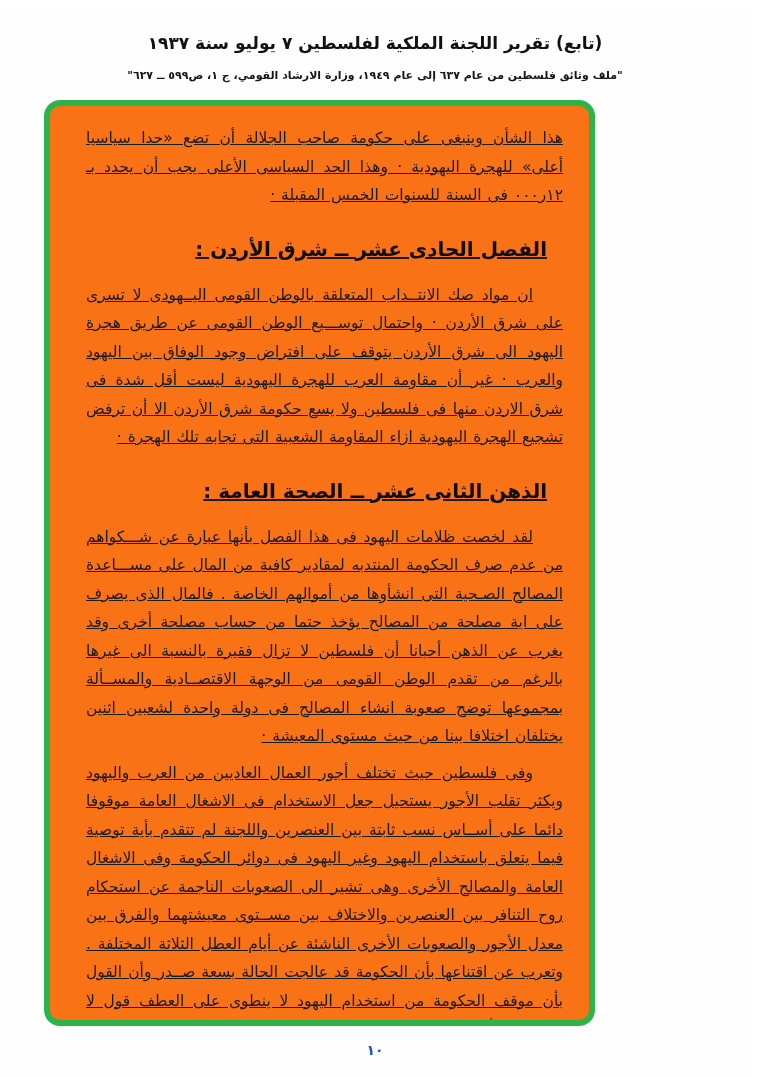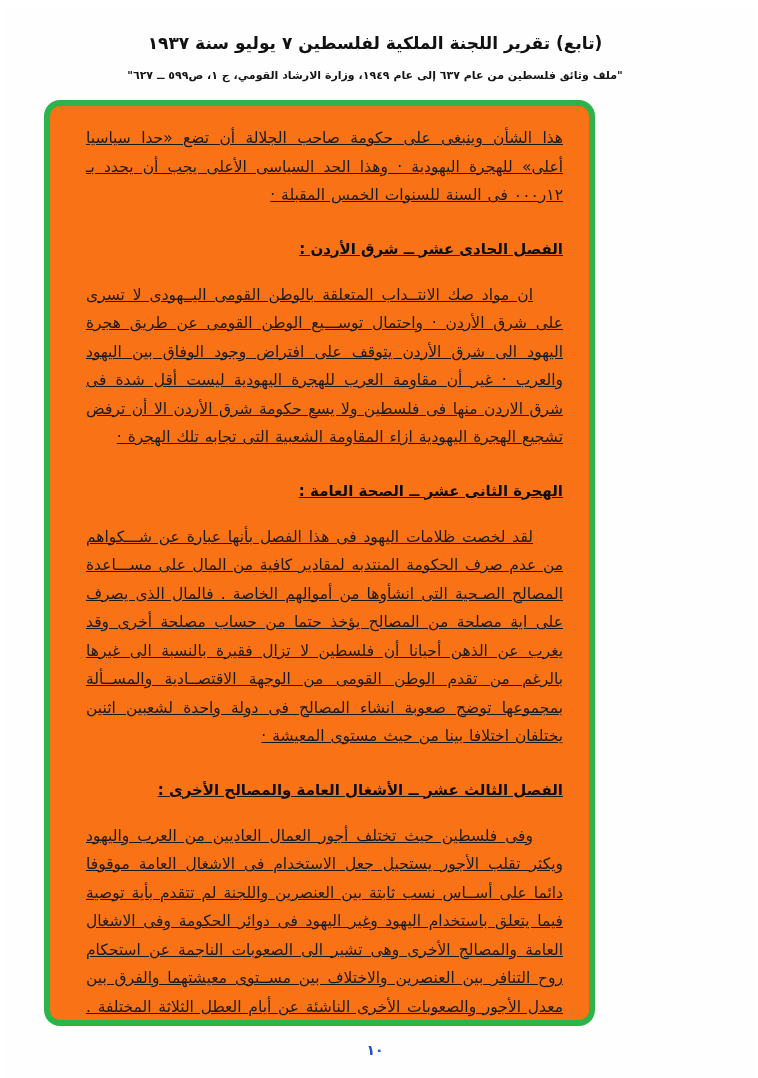--- a/index.html
+++ b/index.html
@@ -65,24 +65,24 @@
     text-align: justify;
     color: #1b1b1b;
     word-spacing: 1px;
   }
 
   .para.indent {
     text-indent: 30px;
   }
 
   .chapter-heading {
-    font-size: 15px;
+    font-size: 20px;
     font-weight: bold;
     color: #0e0e0e;
-    margin: 19px 0 12px 0;
+    margin: 19px 16px 12px 0;
     line-height: 24px;
   }
 
   .para + .para {
   }
 
   .page-number {
     position: absolute;
     bottom: 24px;
     left: 0;
@@ -104,25 +104,24 @@
   </div>
 
   <div class="content-frame">
 
     <p class="para">هذا الشأن وينبغى على حكومة صاحب الجلالة أن تضع «حدا سياسيا أعلى» للهجرة اليهودية · وهذا الحد السياسى الأعلى يجب أن يحدد بـ ١٢ر٠٠٠ فى السنة للسنوات الخمس المقبلة ·</p>
 
     <h2 class="chapter-heading">الفصل الحادى عشر ــ شرق الأردن :</h2>
 
     <p class="para indent">ان مواد صك الانتــداب المتعلقة بالوطن القومى اليــهودى لا تسرى على شرق الأردن · واحتمال توســـيع الوطن القومى عن طريق هجرة اليهود الى شرق الأردن يتوقف على افتراض وجود الوفاق بين اليهود والعرب · غير أن مقاومة العرب للهجرة اليهودية ليست أقل شدة فى شرق الاردن منها فى فلسطين ولا يسع حكومة شرق الأردن الا أن ترفض تشجيع الهجرة اليهودية ازاء المقاومة الشعبية التى تجابه تلك الهجرة ·</p>
 
-    <h2 class="chapter-heading">الهجرة الثانى عشر ــ الصحة العامة :</h2>
+    <h2 class="chapter-heading">الذهن الثانى عشر ــ الصحة العامة :</h2>
 
     <p class="para indent">لقد لخصت ظلامات اليهود فى هذا الفصل بأنها عبارة عن شـــكواهم من عدم صرف الحكومة المنتدبه لمقادير كافية من المال على مســـاعدة المصالح الصـحية التى انشأوها من أموالهم الخاصة . فالمال الذى يصرف على اية مصلحة من المصالح يؤخذ حتما من حساب مصلحة أخرى وقد يغرب عن الذهن أحيانا أن فلسطين لا تزال فقيرة بالنسبة الى غيرها بالرغم من تقدم الوطن القومى من الوجهة الاقتصــادية والمســألة بمجموعها توضح صعوبة انشاء المصالح فى دولة واحدة لشعبين اثنين يختلفان اختلافا بينا من حيث مستوى المعيشة ·</p>
 
-    <h2 class="chapter-heading">الفصل الثالث عشر ــ الأشغال العامة والمصالح الأخرى :</h2>
 
 
     <p class="para indent">وفى فلسطين حيث تختلف أجور العمال العاديين من العرب واليهود ويكثر تقلب الأجور يستحيل جعل الاستخدام فى الاشغال العامة موقوفا دائما على أســاس نسب ثابتة بين العنصرين واللجنة لم تتقدم بأية توصية فيما يتعلق باستخدام اليهود وغير اليهود فى دوائر الحكومة وفى الاشغال العامة والمصالح الأخرى وهى تشير الى الصعوبات الناجمة عن استحكام روح التنافر بين العنصرين والاختلاف بين مســتوى معيشتهما والفرق بين معدل الأجور والصعوبات الأخرى الناشئة عن أيام العطل الثلاثة المختلفة . وتعرب عن اقتناعها بأن الحكومة قد عالجت الحالة بسعة صــدر وأن القول بأن موقف الحكومة من استخدام اليهود لا ينطوى على العطف قول لا يستند الى أساس ·</p>
 
   </div>
 
   <div class="page-number">١٠</div>
 
 </div>
 

